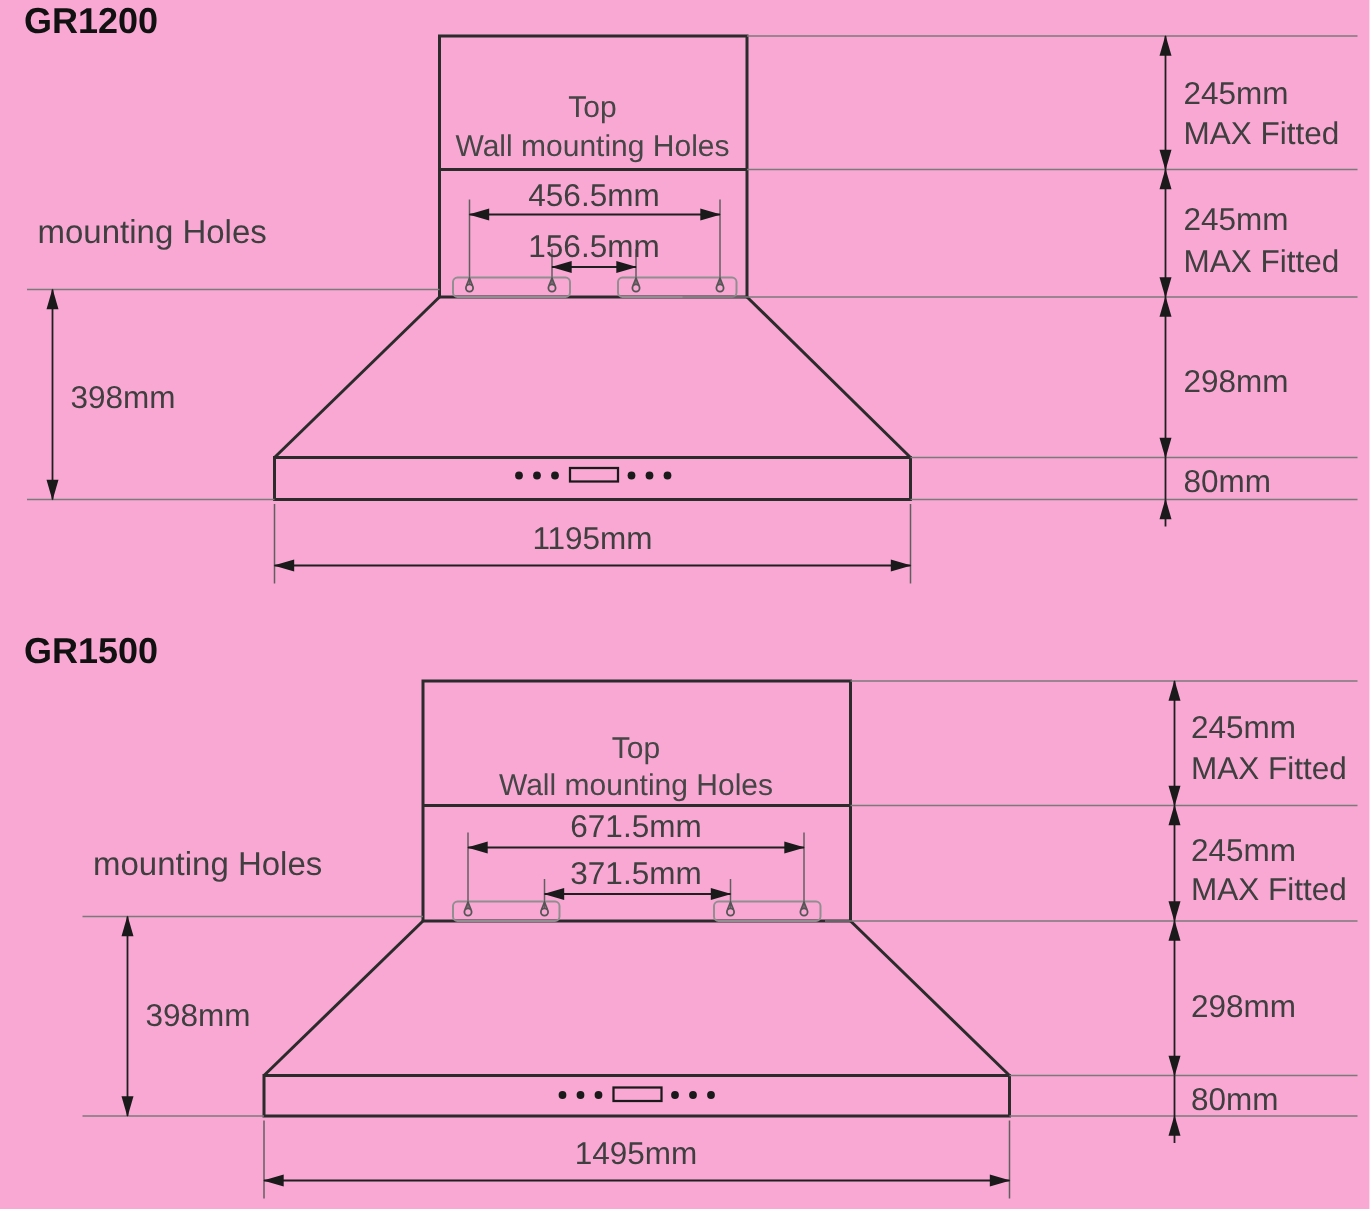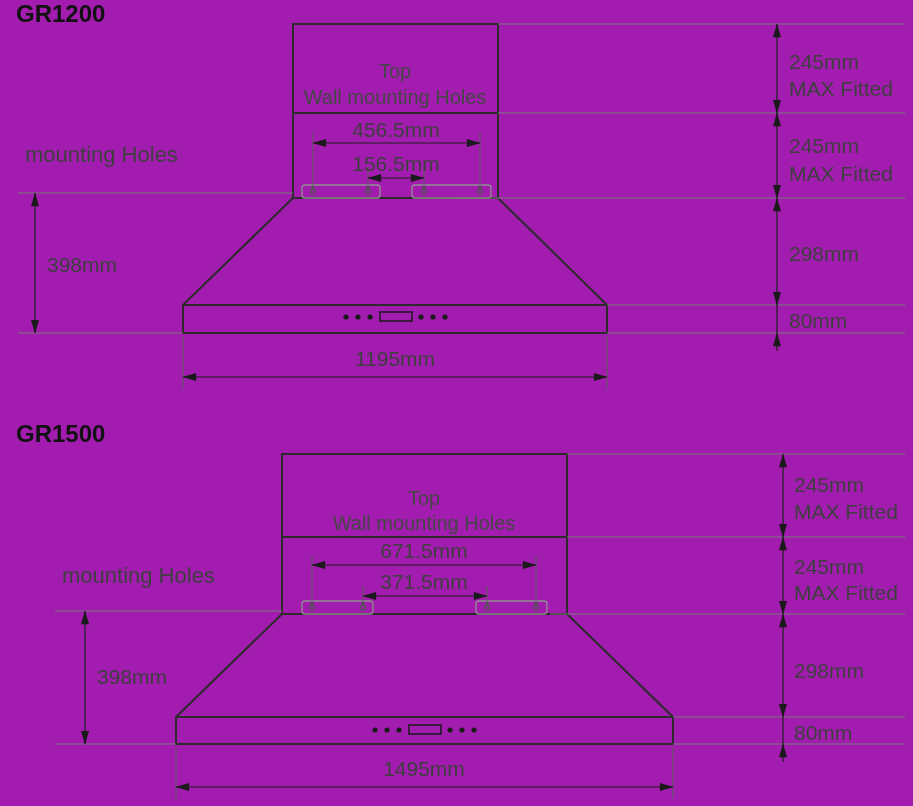--- a/index.html
+++ b/index.html
@@ -1,19 +1,19 @@
 <!DOCTYPE html>
 <html><head>
 <meta charset="utf-8">
 <style>
   html,body{margin:0;padding:0;background:#ffffff;}
   .page{
     position:relative;
     width:913px;height:806px;
-    background:#a21caf;
+    background:#f9a8d4;
     font-family:"Liberation Sans",sans-serif;
     overflow:hidden;
   }
   svg{position:absolute;left:0;top:0;}
   .title-text{font-size:24px;font-weight:700;fill:#111111;}
   .dim-text{font-size:21px;font-weight:400;fill:#3f3f3f;}
   .box-text{font-size:20px;font-weight:400;fill:#464646;}
   .outline{stroke:#2b2b2b;stroke-width:2;fill:none;}
   .thinline{stroke:#7a7a7a;stroke-width:1;fill:none;}
   .dimline{stroke:#1f1f1f;stroke-width:1.2;fill:none;}

